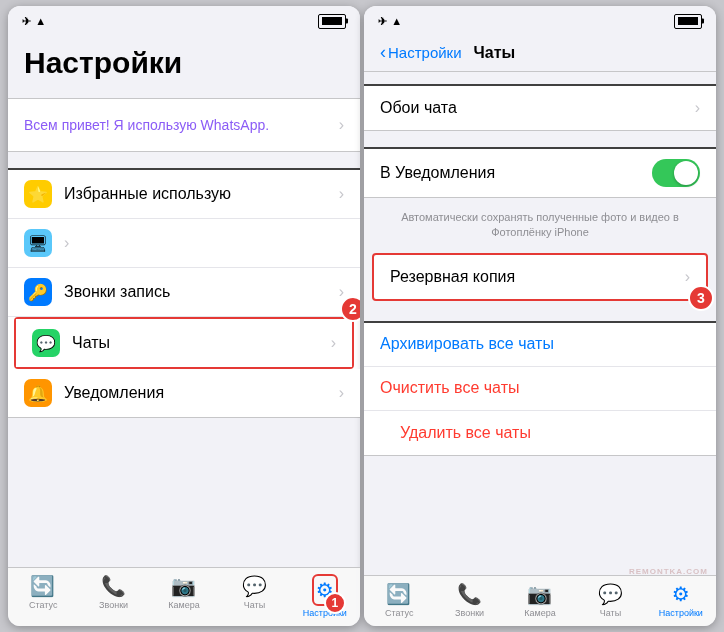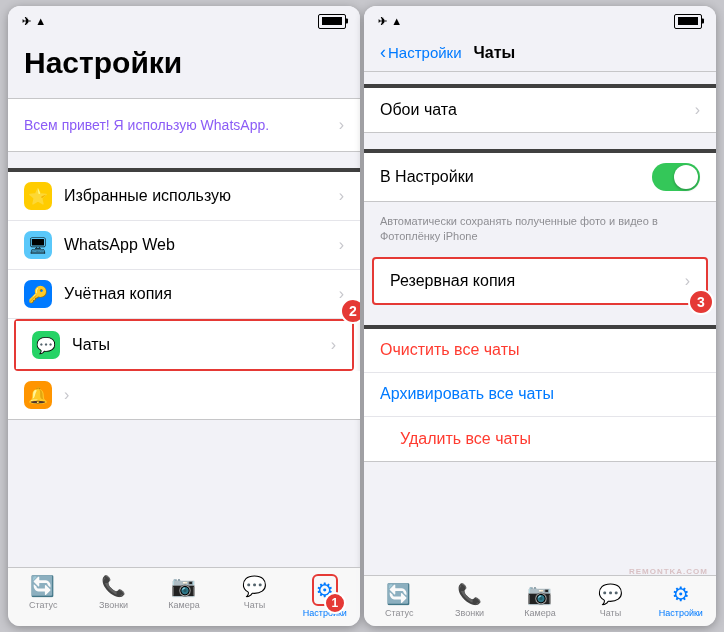--- a/index.html
+++ b/index.html
@@ -71,21 +71,21 @@
     .nav-title {
       font-size: 16px;
       font-weight: 600;
       color: #000;
       margin-left: 12px;
     }
     
     .settings-section {
       background: #fff;
       margin: 8px 0;
-      border-top: 4px solid #404040;
+      border-top: 2px solid #404040;
       border-bottom: 1px solid #c6c6c8;
     }
     .settings-item {
       display: flex;
       align-items: center;
       padding: 10px 16px;
       border-bottom: 1px solid #e5e5ea;
       background: #fff;
       min-height: 44px;
       position: relative;
@@ -167,20 +167,21 @@
       top: 2px;
       right: 2px;
       box-shadow: 0 1px 3px rgba(0,0,0,0.3);
     }
     
     .section-desc {
       font-size: 11px;
       color: #8e8e93;
       padding: 4px 16px 8px;
       line-height: 1.4;
+      text-align: center;
     }
     
     .action-item {
       display: flex;
       align-items: center;
       padding: 12px 16px;
       background: #fff;
       border-bottom: 1px solid #e5e5ea;
       min-height: 44px;
     }
@@ -226,48 +227,48 @@
           <span style="font-size:16px;">⭐</span>
         </div>
         <span class="item-text">Избранные использую</span>
         <span class="chevron">›</span>
       </div>
 
       <div class="settings-item">
         <div class="icon-box" style="background:#5ac8fa;">
           <span style="font-size:16px;">🖥</span>
         </div>
-        <span class="item-text">WhatsApp Web</span>
         <span class="chevron">›</span>
       </div>
 
       <div class="settings-item" style="position:relative;">
         <div class="icon-box" style="background:#007aff;">
           <span style="font-size:16px;">🔑</span>
         </div>
-        <span class="item-text">Учётная копия</span>
+        <span class="item-text">Звонки запись</span>
         <span class="chevron">›</span>
 
         <div style="position:absolute;right:-6px;bottom:-6px;width:26px;height:26px;border-radius:50%;background:#e53935;color:#fff;font-size:14px;font-weight:700;display:flex;align-items:center;justify-content:center;border:2px solid #fff;z-index:10;">2</div>
       </div>
 
       <div style="position:relative;border:2px solid #e53935;margin:0 6px;border-radius:4px;background:#fff;">
         <div class="settings-item" style="border:none;">
           <div class="icon-box" style="background:#25d366;">
             <span style="font-size:16px;">💬</span>
           </div>
           <span class="item-text">Чаты</span>
           <span class="chevron">›</span>
         </div>
       </div>
 
       <div class="settings-item">
         <div class="icon-box" style="background:#ff9500;">
           <span style="font-size:16px;">🔔</span>
         </div>
+        <span class="item-text">Уведомления</span>
         <span class="chevron">›</span>
       </div>
     </div>
 
     <div class="tab-bar" style="position:relative;">
       <div class="tab-item">
         <span class="tab-icon" style="font-size:20px;">🔄</span>
         <span class="tab-label">Статус</span>
       </div>
       <div class="tab-item">
@@ -319,44 +320,44 @@
 
     <div class="settings-section" style="margin-top:12px;">
       <div class="settings-item">
         <span class="item-text">Обои чата</span>
         <span class="chevron">›</span>
       </div>
     </div>
 
     <div class="settings-section">
       <div class="settings-item">
-        <span class="item-text">В Настройки</span>
+        <span class="item-text">В Уведомления</span>
         <div class="toggle">
           <div class="toggle-knob"></div>
         </div>
       </div>
     </div>
     <div class="section-desc">Автоматически сохранять полученные фото и видео в Фотоплёнку iPhone</div>
 
     <div style="position:relative;margin:4px 0;">
       <div style="border:2px solid #e53935;margin:0 8px;border-radius:4px;background:#fff;">
         <div class="settings-item" style="border:none;background:transparent;padding-left:16px;">
           <span class="item-text">Резервная копия</span>
           <span class="chevron">›</span>
         </div>
       </div>
       <div style="position:absolute;right:2px;bottom:-10px;width:26px;height:26px;border-radius:50%;background:#e53935;color:#fff;font-size:14px;font-weight:700;display:flex;align-items:center;justify-content:center;border:2px solid #fff;z-index:10;">3</div>
     </div>
 
     <div class="settings-section" style="margin-top:16px;">
       <div class="action-item">
+        <span class="action-blue">Архивировать все чаты</span>
+      </div>
+      <div class="action-item">
         <span class="action-red">Очистить все чаты</span>
-      </div>
-      <div class="action-item">
-        <span class="action-blue">Архивировать все чаты</span>
       </div>
       <div class="action-item">
         <span class="action-red">Удалить все чаты</span>
       </div>
     </div>
 
     <div class="tab-bar">
       <div class="tab-item">
         <span class="tab-icon" style="font-size:20px;">🔄</span>
         <span class="tab-label">Статус</span>

